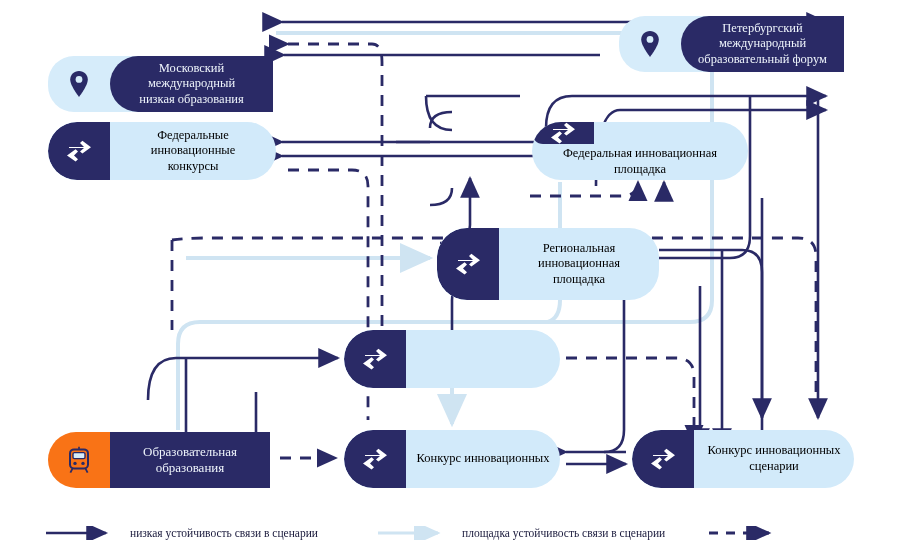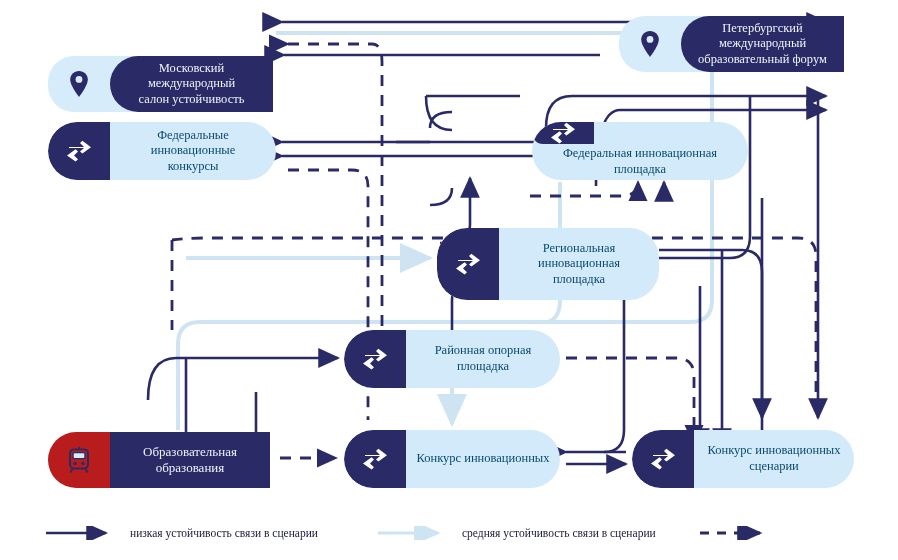--- a/index.html
+++ b/index.html
@@ -14,23 +14,23 @@
                 line-height:1.25;padding:0 10px;}
   .node .label span{display:block;}
 
   
   .nodeA{border-radius:26px 0 0 26px;background:#d6ecfa;}
   .nodeA .icon-pad{width:62px;}
   .nodeA .label{background:#2a2a66;color:#eef4fb;border-radius:26px 0 0 26px;}
   
   .nodeB{border-radius:30px;background:#d2eafa;}
   .nodeB .icon-pad{width:62px;background:#2a2a66;border-radius:30px 0 0 30px;}
-  .nodeB .label{color:#0c4a6e;}
+  .nodeB .label{color:#000000;}
   
-  .nodeC{border-radius:28px 0 0 28px;background:#b91c1c;}
+  .nodeC{border-radius:28px 0 0 28px;background:#f97316;}
   .nodeC .icon-pad{width:62px;}
   .nodeC .label{background:#2a2a66;color:#eef4fb;}
 
   .n-moscow{left:48px;top:16px;width:225px;height:56px;margin-top:40px;}
   .n-moscow .label{border-radius:28px 0 0 28px;}
   .n-spb{left:619px;top:16px;width:225px;height:56px;}
   .n-spb .label{border-radius:28px 0 0 28px;}
 
   .n-fedcomp{left:48px;top:122px;width:228px;height:58px;}
   .n-fedplat{left:532px;top:122px;width:216px;height:58px;flex-direction:column;}
@@ -147,21 +147,21 @@
   <div class="node nodeA n-moscow">
     <div class="icon-pad">
       <svg width="22" height="28" viewBox="0 0 22 28">
           <path d="M11 1C6 1 2.2 4.8 2.2 9.6c0 6.4 8.8 17.4 8.8 17.4s8.8-11 8.8-17.4C19.8 4.8 16 1 11 1z" fill="#2a2a66"></path>
           <circle cx="11" cy="9.4" r="3.4" fill="#d6ecfa"></circle>
         </svg>
     </div>
     <div class="label t-moscow">
       <div>
         <span>Московский международный</span>
-        <span>салон устойчивость</span>
+        <span>низкая образования</span>
       </div>
     </div>
   </div>
 
   <div class="node nodeA n-spb">
     <div class="icon-pad">
       <svg width="22" height="28" viewBox="0 0 22 28">
           <path d="M11 1C6 1 2.2 4.8 2.2 9.6c0 6.4 8.8 17.4 8.8 17.4s8.8-11 8.8-17.4C19.8 4.8 16 1 11 1z" fill="#2a2a66"></path>
           <circle cx="11" cy="9.4" r="3.4" fill="#d6ecfa"></circle>
         </svg>
@@ -218,26 +218,20 @@
       </div>
     </div>
   </div>
 
   <div class="node nodeB n-rayon">
     <div class="icon-pad">
       <svg width="28" height="22" viewBox="0 0 28 22">
           <path d="M4 7h15l-4-4 2.4-2.2L26 7.2l-8.6 6.4L15 11.4 19 8H4z" fill="#ffffff"></path>
           <path d="M24 15.6H9l4 3.6-2.4 2.4L2 15.4l8.6-6.2L13 11.6 9 15.6h15z" fill="#ffffff"></path>
         </svg>
-    </div>
-    <div class="label t-rayon">
-      <div>
-        <span>Районная опорная площадка</span>
-        <span></span>
-      </div>
     </div>
   </div>
 
   <div class="node nodeC n-edorg">
     <div class="icon-pad">
       <svg width="26" height="28" viewBox="0 0 26 28">
         <path d="M13 0.8 L13 3.4" stroke="#2a2a66" stroke-width="1.6"></path>
         <rect x="4" y="3.4" width="18" height="19" rx="4" fill="none" stroke="#2a2a66" stroke-width="2"></rect>
         <rect x="7" y="6.6" width="12" height="6" rx="1.4" fill="#d6ecfa" stroke="#2a2a66" stroke-width="1.4"></rect>
         <circle cx="9" cy="17.4" r="1.7" fill="#2a2a66"></circle>
@@ -300,21 +294,21 @@
 
     <div class="leg-item">
       <svg class="leg-sym" viewBox="0 0 72 14">
         <defs>
             <marker id="lgB" markerWidth="9" markerHeight="9" refX="7.6" refY="4.5" orient="auto">
           <path d="M0,0.7 L8.4,4.5 L0,8.3 Z" fill="#cfe4f2"></path>
             </marker>
           </defs>
         <path d="M2,7 L62,7" stroke="#cfe4f2" stroke-width="3.2" fill="none" marker-end="url(#lgB)"></path>
       </svg>
-      <div class="leg-text">средняя устойчивость связи в сценарии</div>
+      <div class="leg-text">площадка устойчивость связи в сценарии</div>
     </div>
 
     <div class="leg-gap2"></div>
 
     <div class="leg-item">
       <svg class="leg-sym" viewBox="0 0 72 14">
         <defs>
             <marker id="lgC" markerWidth="9" markerHeight="9" refX="7.6" refY="4.5" orient="auto">
           <path d="M0,0.7 L8.4,4.5 L0,8.3 Z" fill="#2a2a66"></path>
             </marker>

